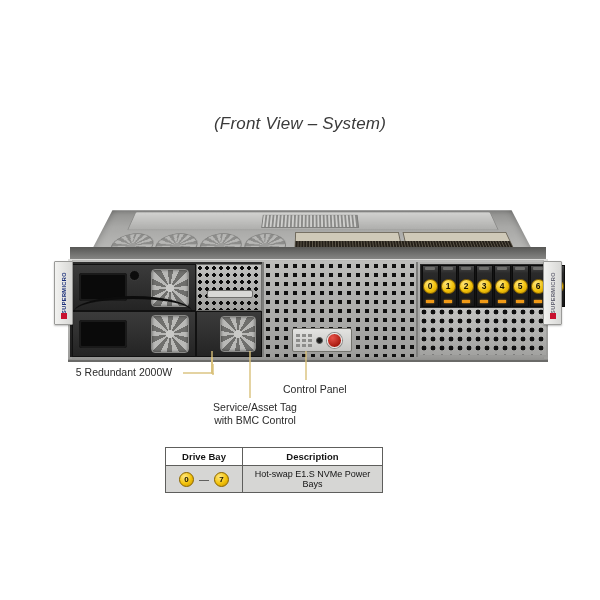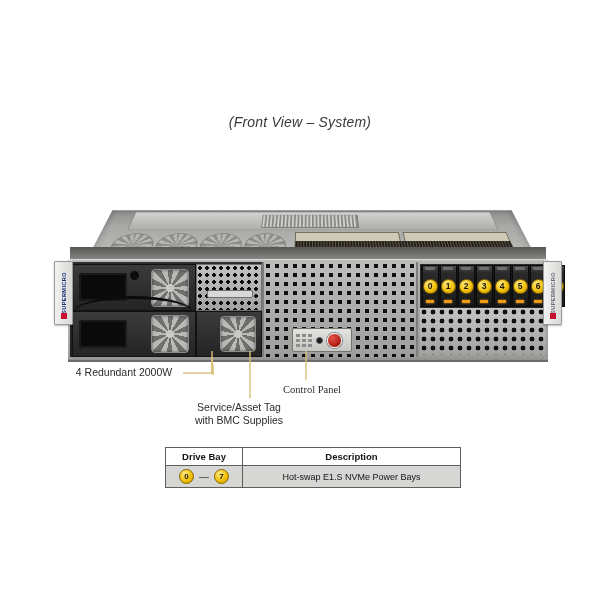--- a/index.html
+++ b/index.html
@@ -14,21 +14,21 @@
     -webkit-font-smoothing: antialiased;
   }
 
   
   #figure-caption {
     position: absolute;
     left: 0; top: 114px;
     width: 600px;
     text-align: center;
     font-style: italic;
-    font-size: 14px;
+    font-size: 17px;
     color: #3a3a3a;
     letter-spacing: 0.2px;
   }
 
   
   #server-photo {
     position: absolute;
     left: 40px; top: 165px;
     width: 525px; height: 210px;
   }
@@ -311,28 +311,28 @@
 
   
   .callout {
     position: absolute;
     font-size: 10.5px;
     color: #2b2b2b;
     line-height: 13px;
     white-space: nowrap;
   }
   #callout-psu     { left: 34px;  top: 366px; text-align: center; width: 180px; }
-  #callout-service { left: 184px; top: 401px; text-align: center; width: 110px; }
-  #callout-control { left: 283px; top: 383px; text-align: left; font-family: Liberation Serif, serif; }
+  #callout-service { left: 200px; top: 401px; text-align: center; width: 110px; }
+  #callout-control { left: 283px; top: 383px; text-align: left; }
 
   
   #spec-table {
     position: absolute;
     left: 165px; top: 447px;
-    width: 296px;
+    width: 218px;
     border-collapse: collapse;
     border: 1px solid #5e5e5c;
     background: #ffffff;
     font-size: 9px;
   }
   #spec-table th {
     border: 1px solid #5e5e5c;
     background: #ffffff;
     color: #141414;
     font-weight: bold;
@@ -489,26 +489,26 @@
   <polyline points="212,373 212,357" fill="none" stroke="#d9c07a" stroke-width="1.4"></polyline>
   <polyline points="183,373 212,373" fill="none" stroke="#d9c07a" stroke-width="1.4"></polyline>
   <polyline points="212,373 212,351" fill="none" stroke="#d9c07a" stroke-width="1.4"></polyline>
 
   <polyline points="250,351 250,398" fill="none" stroke="#d9c07a" stroke-width="1.4"></polyline>
 
   <polyline points="306,351 306,380" fill="none" stroke="#d9c07a" stroke-width="1.4"></polyline>
 </svg>
 
 <div class="callout" id="callout-psu">
-  <div>4 Redundant  2000W</div>
+  <div>5 Redundant  2000W</div>
 </div>
 
 <div class="callout" id="callout-service">
   <div>Service/Asset Tag</div>
-  <div>with BMC Supplies</div>
+  <div>with BMC Control</div>
 </div>
 
 <div class="callout" id="callout-control">
   <div>Control Panel</div>
 </div>
 
 <table id="spec-table">
   <thead>
     <tr>
       <th class="col-bay">Drive Bay</th>

